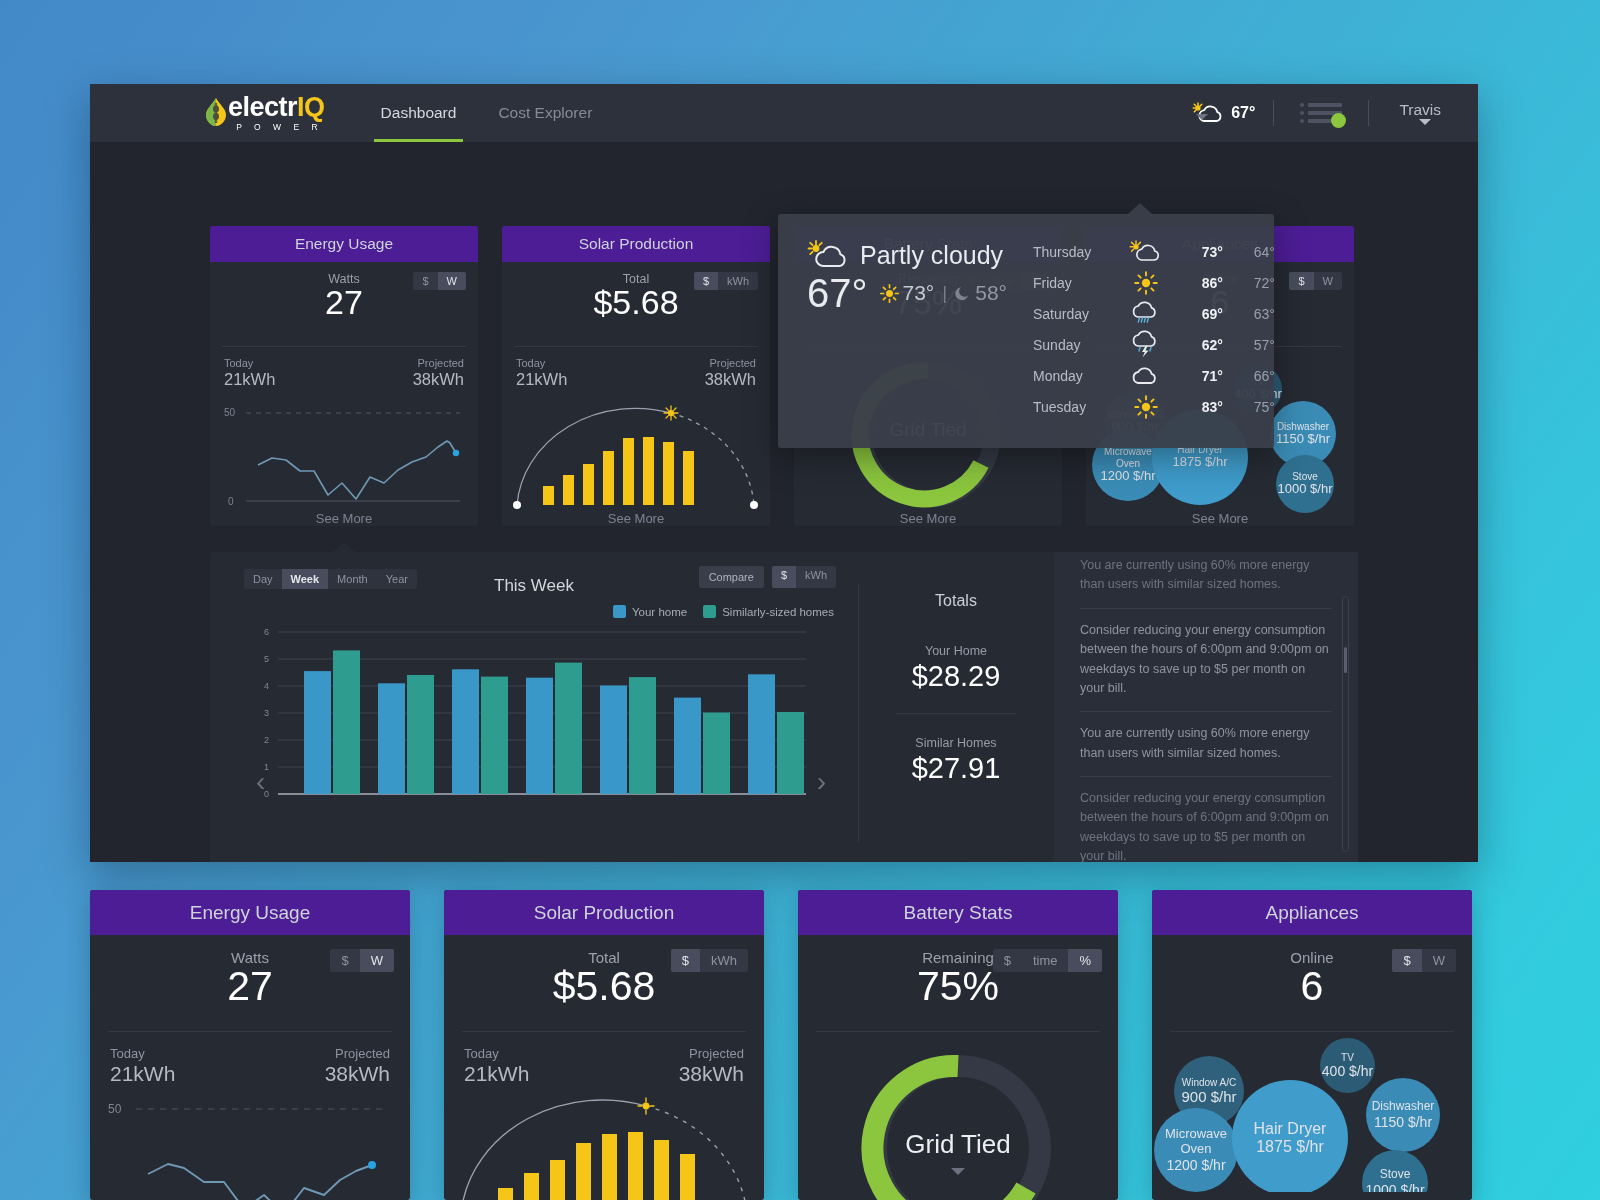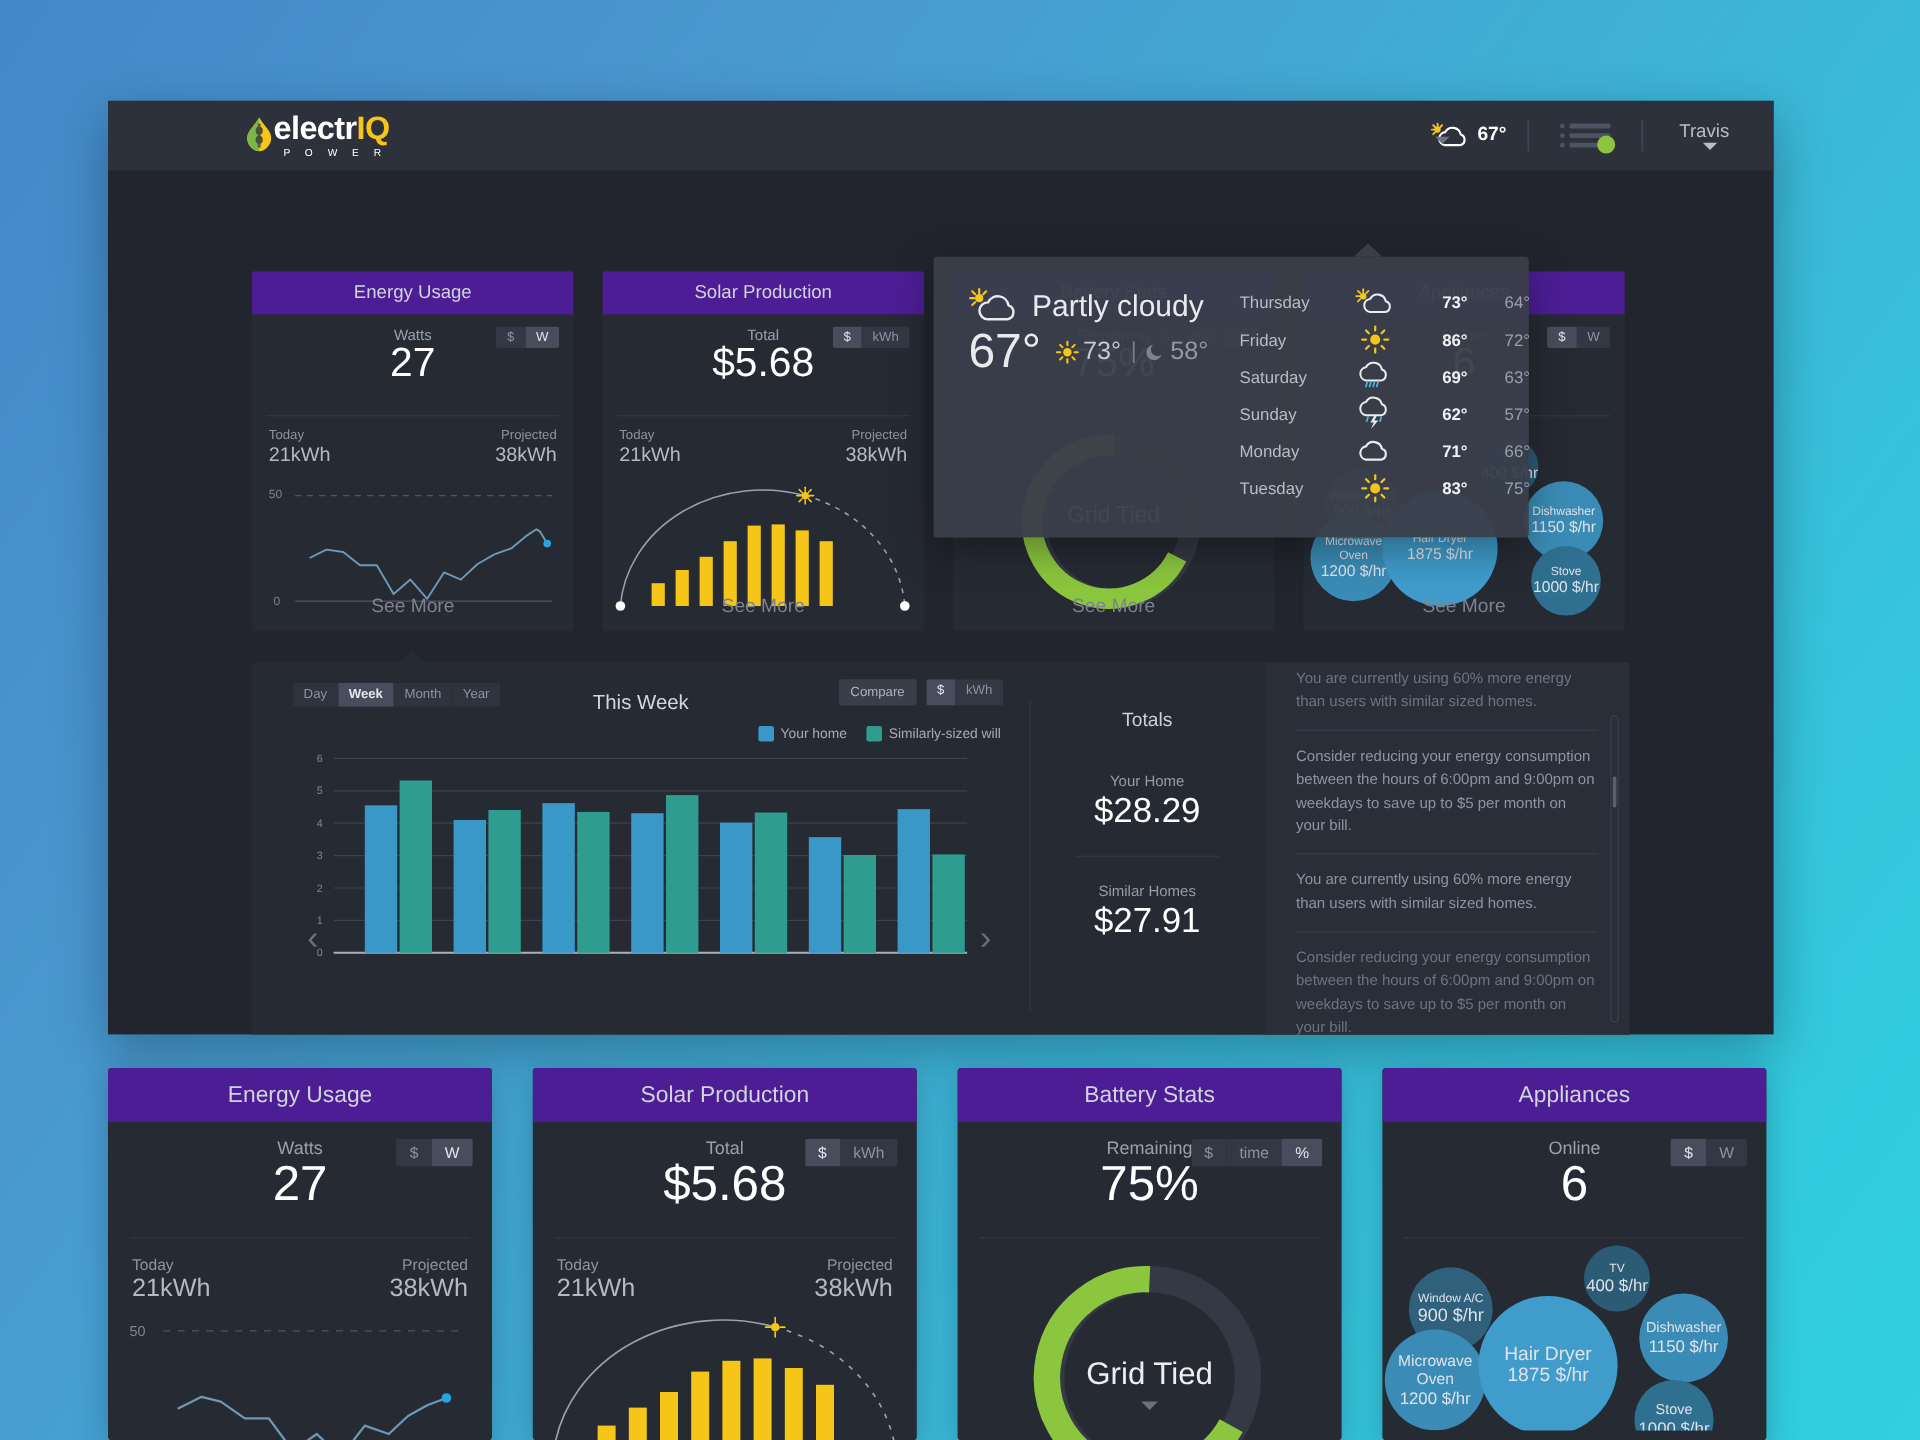--- a/index.html
+++ b/index.html
@@ -106,22 +106,22 @@
   }
   .toggle span {
     font-size: 11px; padding: 3px 9px; color: #8d93a0; background:#343845;
   }
   .toggle span.on { background: #474d5c; color: #e2e5ea; }
   .hr { height:1px; background: #343845; margin: 0 12px; }
   .kv-row { display:flex; justify-content: space-between; padding: 10px 14px 0 14px;}
   .kv-lbl { font-size: 11px; color: #8d93a0; }
   .kv-val { font-size: 16.5px; color: #b4b9c3; font-weight:300; margin-top:1px;}
   .see-more {
-    position:absolute; bottom: 11px; left:0; right:0; text-align:center;
-    font-size: 16px; color: #7d8391; cursor: pointer;
+    position:absolute; bottom: 0; left:0; right:0; text-align:center;
+    font-size: 13px; color: #7d8391; cursor: pointer;
   }
 
   
   .weather-pop {
     position: absolute; left: 688px; top: 72px;
     width: 496px; height: 234px;
     background: rgba(57,62,74,.96);
     border-radius: 3px;
     box-shadow: 0 10px 34px rgba(0,0,0,.35);
     display:flex; z-index: 50;
@@ -252,20 +252,24 @@
           <ellipse cx="11" cy="18.5" rx="3" ry="3.4" fill="#4a4f3a"></ellipse>
           <rect x="9.8" y="5" width="2.4" height="20" fill="#4a4f3a" opacity=".85"></rect>
         </svg>
       </span>
       <span>
         <span class="logo-text"><span>electr</span><span class="iq">IQ</span></span>
         <div class="logo-sub">P O W E R</div>
       </span>
     </div>
 
+    <div class="nav">
+      <div class="nav-item active">Dashboard</div>
+      <div class="nav-item dim">Cost Explorer</div>
+    </div>
 
     <div class="topbar-right">
       <div class="weather-btn">
         <span>
           <svg width="32" height="22" viewBox="0 0 32 22">
             <g stroke="#f5c518" stroke-width="1.6" stroke-linecap="round">
               <line x1="6" y1="1" x2="6" y2="3.4"></line>
                 <line x1="1.2" y1="6" x2="3.6" y2="6"></line>
               <line x1="2.3" y1="2.3" x2="4" y2="4"></line>
                 <line x1="9.8" y1="2.3" x2="8.1" y2="4"></line>
@@ -635,21 +639,21 @@
           </div>
         </div>
 
         <div class="legend">
           <div class="legend-item">
             <span class="sw" style="background:#3a98c9"></span>
             <span>Your home</span>
           </div>
           <div class="legend-item">
             <span class="sw" style="background:#2e9c8e"></span>
-            <span>Similarly-sized will</span>
+            <span>Similarly-sized homes</span>
           </div>
         </div>
 
         <div class="chart-area">
           <div class="arrow-l">‹</div>
           <div class="arrow-r">›</div>
           <svg width="560" height="200" viewBox="0 0 560 200" style="position:absolute;left:16px;top:0;">
             <g font-size="9" fill="#808693" font-family="Liberation Sans, sans-serif">
               <text x="6" y="9">6</text>
                 <text x="6" y="36">5</text>

